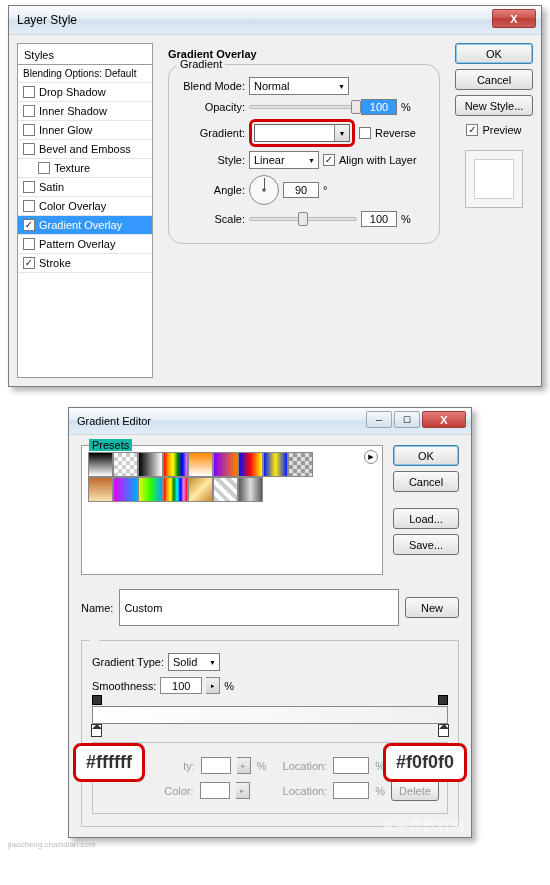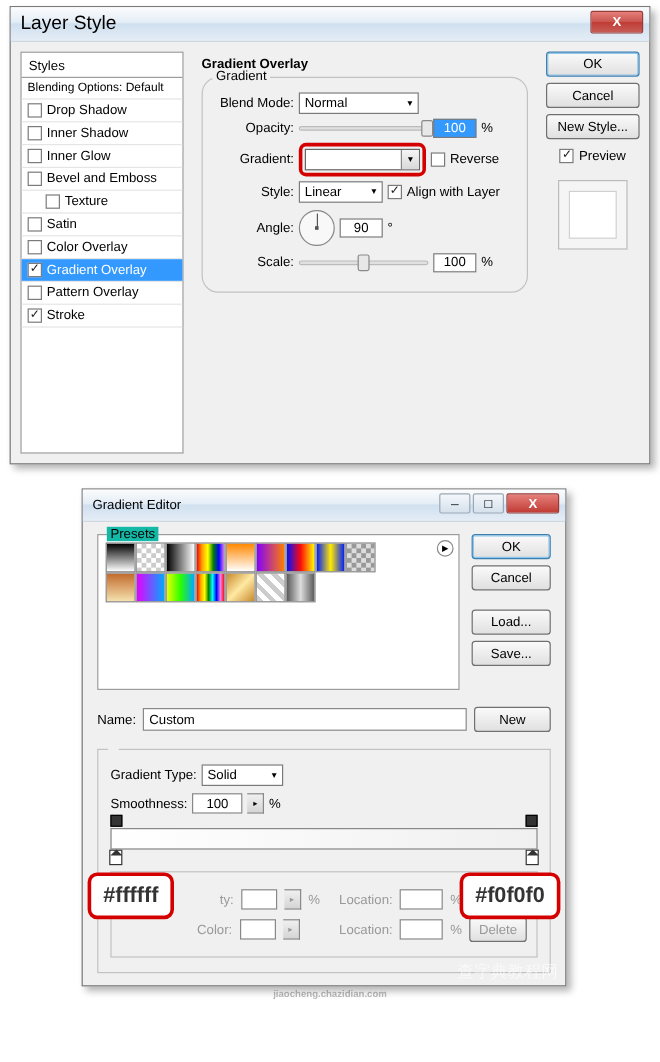--- a/index.html
+++ b/index.html
@@ -2,21 +2,21 @@
 <html><head>
 <meta charset="utf-8">
 <style>
 * { box-sizing: border-box; margin: 0; padding: 0; }
 body { font-family: Tahoma, Arial, sans-serif; font-size: 11px; background: #fff; color: #000; width: 550px; }
 .wrapper { padding: 5px 8px 0 8px; }
 
 
 .dialog { border: 1px solid #7a7a7a; background: #f0f0f0; box-shadow: 4px 4px 6px rgba(0,0,0,0.3); position: relative; }
 .titlebar { height: 29px; background: linear-gradient(#fbfcfd,#e4edf6 45%,#d0e0ef 50%,#e4edf6); border-bottom: 1px solid #cfd8e0; display: flex; align-items: center; padding: 0 0 0 8px; position: relative; }
-.titlebar .ttl { font-size: 16px; }
+.titlebar .ttl { font-size: 12px; }
 .close-x { position: absolute; right: 5px; top: 3px; width: 44px; height: 19px; background: linear-gradient(#e57f7a,#c9544e 49%,#c13c35 50%,#c55d56); border: 1px solid #9a3d37; border-radius: 2px; color: #fff; display: flex; align-items: center; justify-content: center; font-weight: bold; font-size: 11px; }
 .dlg-body { padding: 8px; display: flex; gap: 10px; }
 
 .styles-panel { width: 136px; border: 1px solid #9c9c9c; background: #fff; padding: 2px 0; height: 335px; }
 .sp-hdr { font-weight: normal; padding: 3px 6px; border-bottom: 1px solid #9c9c9c; font-size: 11px; }
 .sp-sub { padding: 3px 5px; border-bottom: 1px solid #e5e5e5; font-size: 10px; }
 .sp-row { padding: 3px 5px; display: flex; align-items: center; gap: 4px; font-size: 11px; border-bottom: 1px solid #e5e5e5; }
 .sp-row.indent { padding-left: 20px; }
 .sp-row.sel { background: #3399ff; color: #fff; }
 .cb { width: 12px; height: 12px; border: 1px solid #7b7b7b; background: #fff; display: inline-flex; align-items: center; justify-content: center; font-size: 10px; color: #222; line-height: 1; }
@@ -54,35 +54,35 @@
 .wb { width: 26px; height: 17px; border: 1px solid #9ca8b4; border-radius: 2px; background: linear-gradient(#f4f7fa,#d5e1ed); display: flex; align-items: center; justify-content: center; font-size: 9px; }
 .wb.x { width: 44px; background: linear-gradient(#e57f7a,#c13c35); border-color: #9a3d37; color: #fff; font-weight: bold; font-size: 11px; }
 .dlg2-body { padding: 10px 12px; }
 .presets-box { border: 1px solid #9c9c9c; background: #fff; height: 130px; padding: 6px; position: relative; }
 .presets-hdr { position: absolute; top: -7px; left: 7px; background: #14b8a6; padding: 0 3px; font-size: 11px; }
 .presets-arrow { position: absolute; top: 4px; right: 4px; width: 14px; height: 14px; border: 1px solid #888; border-radius: 50%; display: flex; align-items: center; justify-content: center; font-size: 7px; }
 .preset-grid { display: flex; flex-wrap: wrap; gap: 0; width: 225px; }
 .preset { width: 25px; height: 25px; border: 1px solid #888; }
 .name-row { display: flex; align-items: center; gap: 6px; margin: 14px 0; }
 .name-row .nlbl { font-size: 11px; }
-.name-input { flex: 1; height: 19px; border: 1px solid #888; background: #fff; padding: 0 4px; font-size: 11px; }
+.name-input { flex: 1; height: 37px; border: 1px solid #888; background: #fff; padding: 0 4px; font-size: 11px; }
 .gt-box { border: 1px solid #c2c2c2; padding: 12px 10px; font-size: 11px; position: relative; }
 .gt-label { position: absolute; top: -7px; left: 8px; background: #f0f0f0; padding: 0 3px; }
 .spin { width: 42px; height: 17px; border: 1px solid #888; background: #fff; display: inline-flex; align-items: center; justify-content: center; }
 .spinbtn { width: 14px; height: 17px; border: 1px solid #888; background: linear-gradient(#f0f0f0,#d5d5d5); border-left: none; font-size: 7px; display: inline-flex; align-items: center; justify-content: center; }
 .gradbar { height: 18px; border: 1px solid #888; background: linear-gradient(90deg,#ffffff,#f0f0f0); position: relative; margin: 12px 0 18px 0; }
 .stop-top { position: absolute; top: -12px; width: 10px; height: 10px; background: #333; border: 1px solid #000; }
 .stop-bot { position: absolute; bottom: -14px; width: 11px; height: 13px; border: 1px solid #333; background: #fff; }
 .stop-bot::before { content: ""; position: absolute; top: -6px; left: 0; border: 5px solid transparent; border-bottom-color: #333; }
 .stops-panel { border: 1px solid #c2c2c2; padding: 8px; font-size: 11px; color: #999; position: relative; }
 .badge { position: absolute; background: #fff; border: 3px solid #d40000; border-radius: 8px; padding: 6px 10px; font-size: 18px; font-weight: bold; color: #333; }
 .badge1 { bottom: 55px; left: 4px; }
 .badge2 { bottom: 55px; right: 4px; }
 .watermark { position: absolute; right: 6px; bottom: 2px; font-size: 14px; color: rgba(255,255,255,0.6); }
-.wm-small { text-align: center; font-size: 8px; color: #bbb; padding: 2px 8px; font-weight: bold; }
+.wm-small { text-align: left; font-size: 8px; color: #bbb; padding: 2px 8px; }
 .top-row { display: flex; gap: 10px; }
 .rt-col { width: 66px; display: flex; flex-direction: column; gap: 5px; }
 </style>
 </head>
 <body>
 
 <div class="wrapper">
 
   <div class="dialog">
     <div class="titlebar">
@@ -251,28 +251,28 @@
           <div class="btn">Cancel</div>
           <div style="height:6px"></div>
           <div class="btn">Load...</div>
           <div class="btn">Save...</div>
         </div>
       </div>
 
       <div class="name-row">
         <span class="nlbl">Name:</span>
         <input class="name-input" value="Custom" style="">
-        <div class="btn" style="width:64px">New</div>
+        <div class="btn" style="width:54px">New</div>
       </div>
 
       <div class="gt-box">
         <div class="row" style="margin:0 0 6px 0">
           <span class="gt-label">&nbsp;</span>
           <span>Gradient Type:</span>
-          <div class="dd" style="width:68px">
+          <div class="dd" style="width:52px">
               <span>Solid</span>
             </div>
         </div>
         <div class="row">
           <span>Smoothness:</span>
           <span class="spin">100</span>
             <span class="spinbtn">▸</span>
           <span>%</span>
         </div>
 

